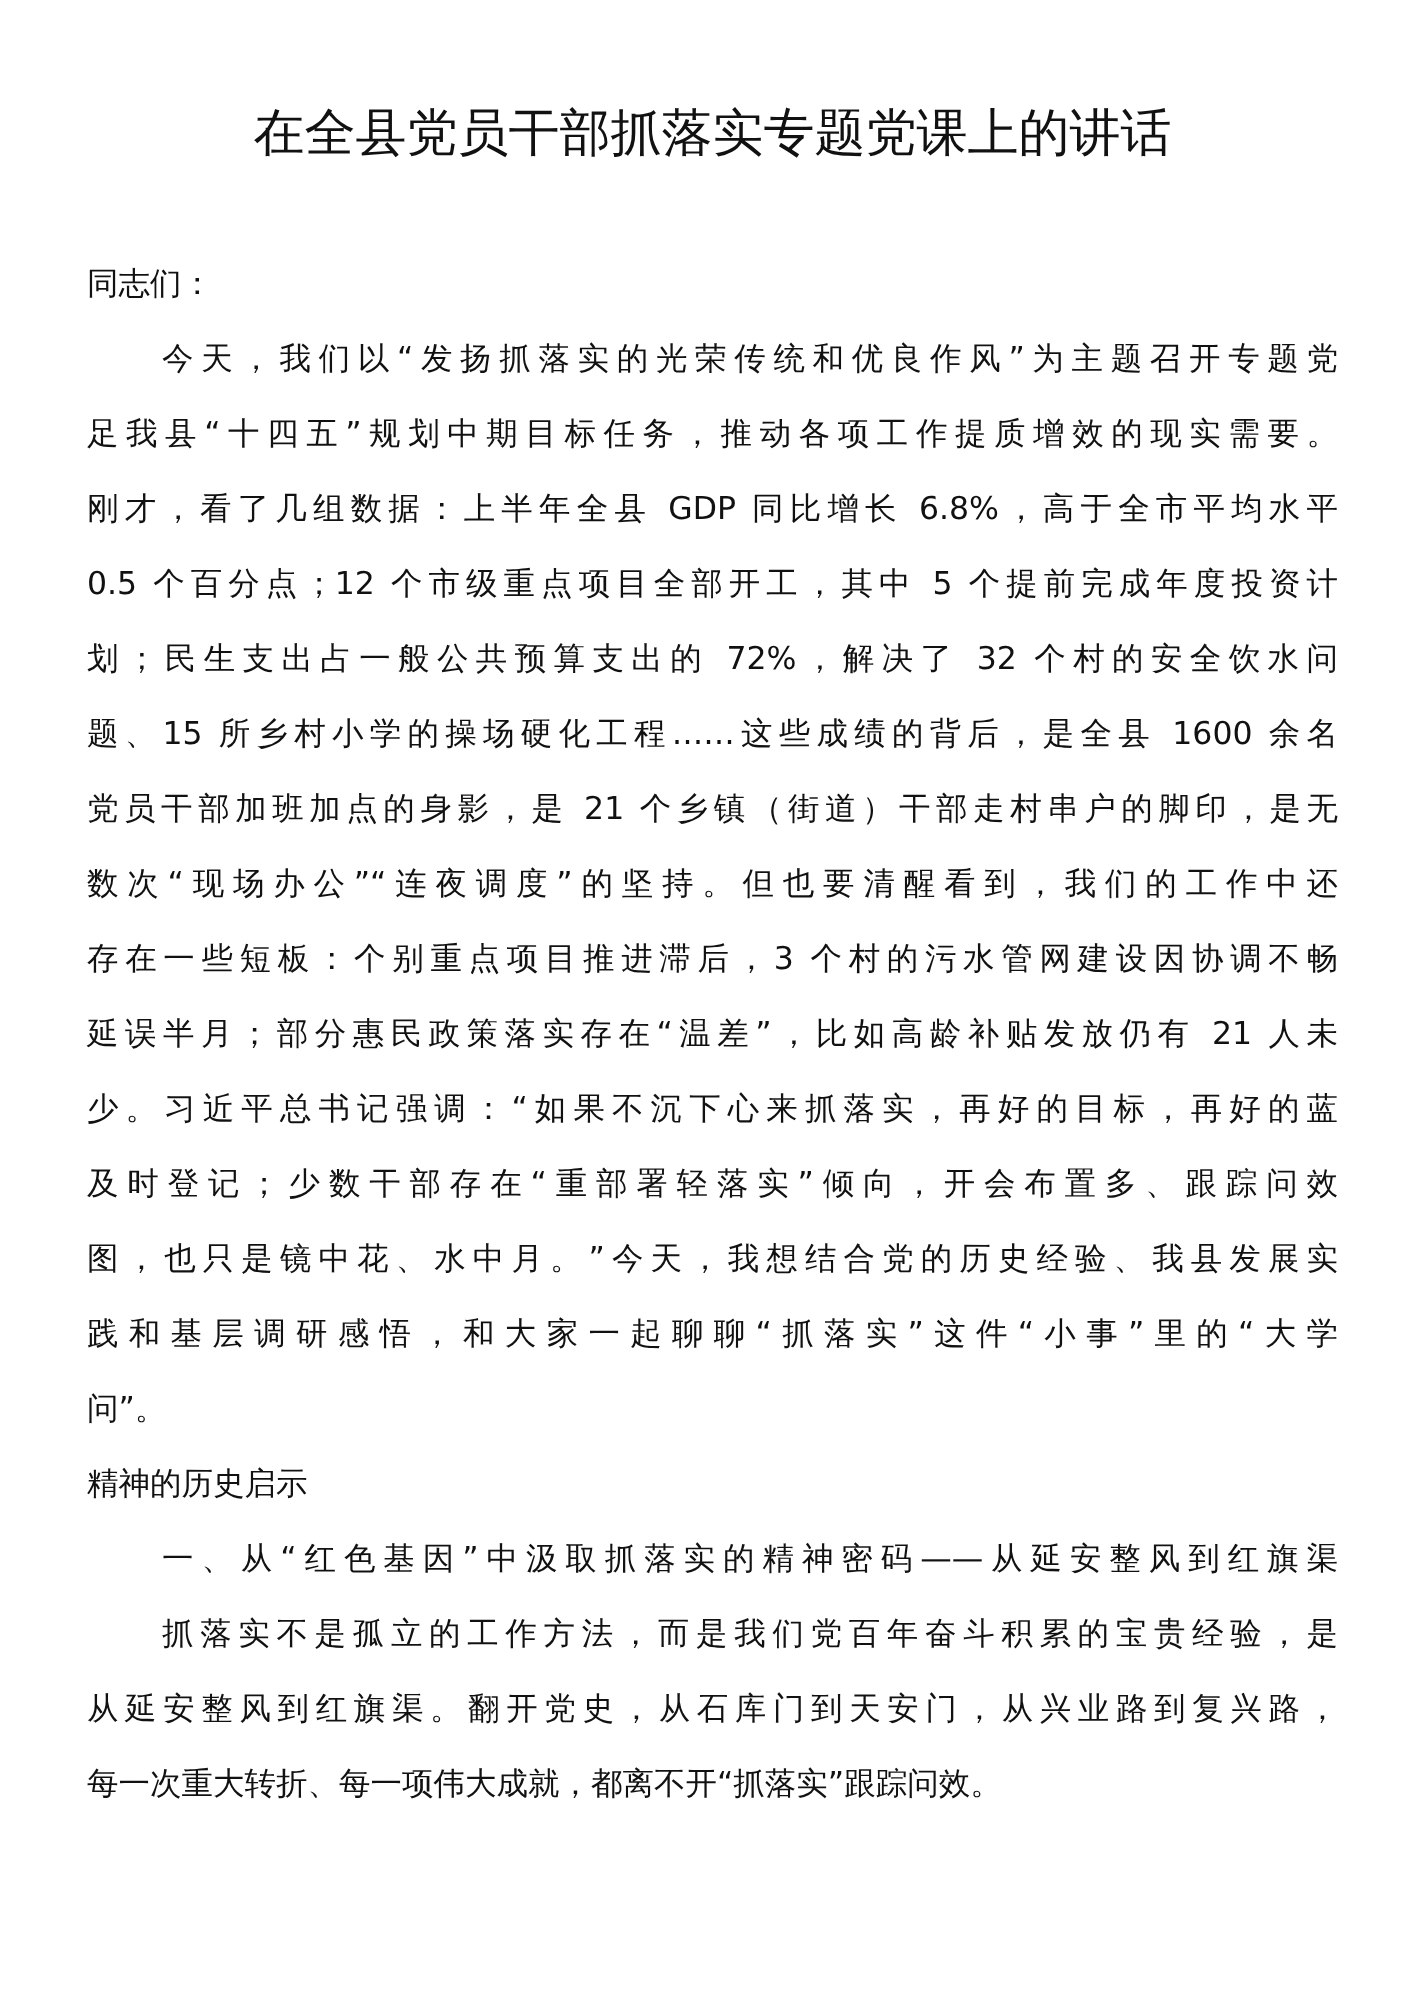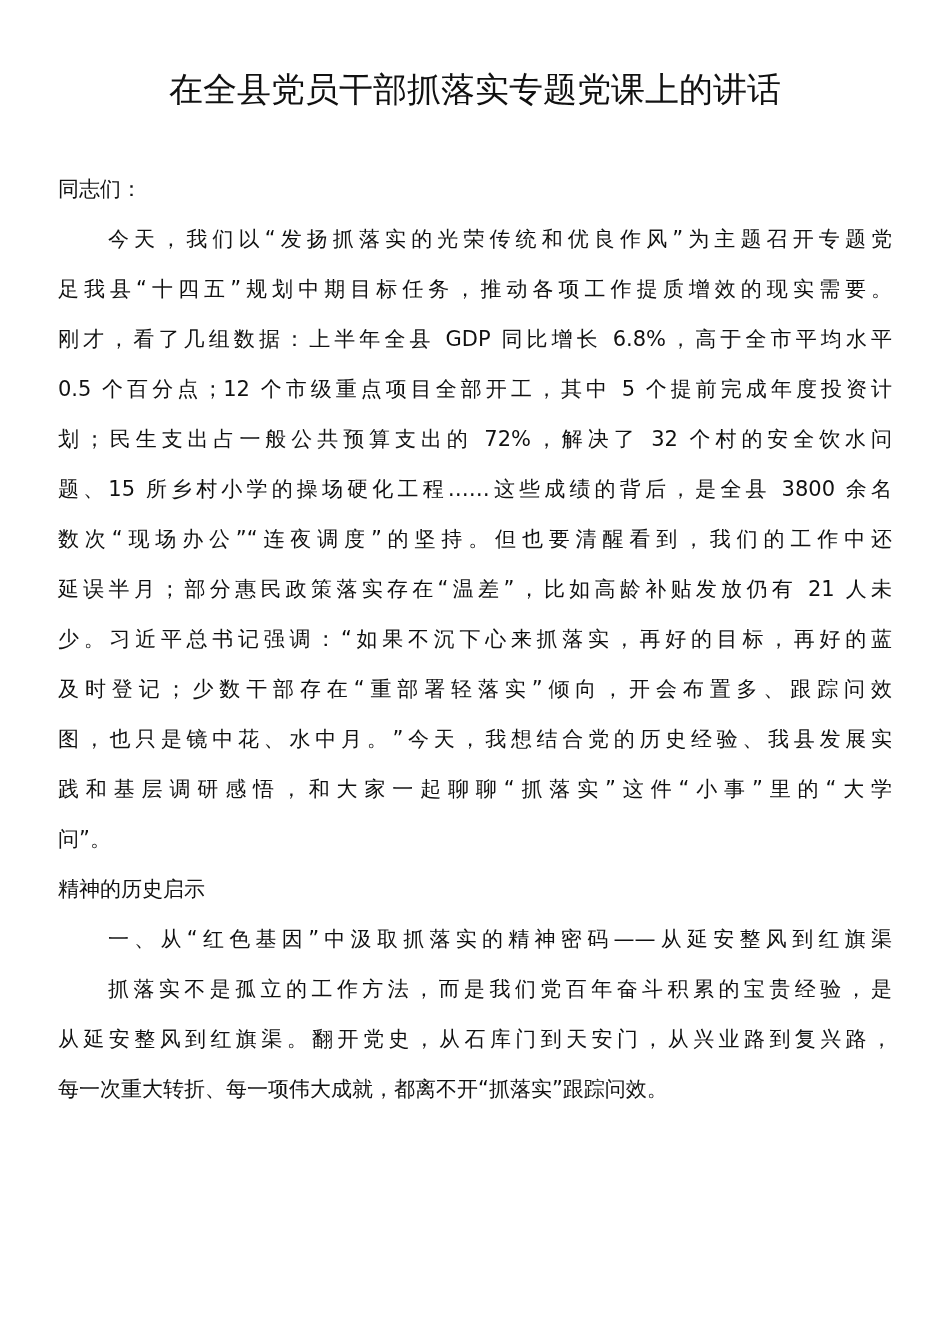--- a/index.html
+++ b/index.html
@@ -71,22 +71,24 @@
   <div class="body">
 
     <span class="line short">同志们：</span>
 
     <div>
       <span class="line indent">今天，我们以“发扬抓落实的光荣传统和优良作风”为主题召开专题党</span>
       <span class="line">足我县“十四五”规划中期目标任务，推动各项工作提质增效的现实需要。</span>
       <span class="line">刚才，看了几组数据：上半年全县 GDP 同比增长 6.8%，高于全市平均水平</span>
       <span class="line">0.5 个百分点；12 个市级重点项目全部开工，其中 5 个提前完成年度投资计</span>
       <span class="line">划；民生支出占一般公共预算支出的 72%，解决了 32 个村的安全饮水问</span>
-      <span class="line">题、15 所乡村小学的操场硬化工程……这些成绩的背后，是全县 3800 余名</span>
+      <span class="line">题、15 所乡村小学的操场硬化工程……这些成绩的背后，是全县 1600 余名</span>
+      <span class="line">党员干部加班加点的身影，是 21 个乡镇（街道）干部走村串户的脚印，是无</span>
       <span class="line">数次“现场办公”“连夜调度”的坚持。但也要清醒看到，我们的工作中还</span>
+      <span class="line">存在一些短板：个别重点项目推进滞后，3 个村的污水管网建设因协调不畅</span>
       <span class="line">延误半月；部分惠民政策落实存在“温差”，比如高龄补贴发放仍有 21 人未</span>
       <span class="line">少。习近平总书记强调：“如果不沉下心来抓落实，再好的目标，再好的蓝</span>
       <span class="line">及时登记；少数干部存在“重部署轻落实”倾向，开会布置多、跟踪问效</span>
       <span class="line">图，也只是镜中花、水中月。”今天，我想结合党的历史经验、我县发展实</span>
       <span class="line">践和基层调研感悟，和大家一起聊聊“抓落实”这件“小事”里的“大学</span>
       <span class="line last">问”。</span>
     </div>
 
     <div>
       <span class="line last">精神的历史启示</span>

